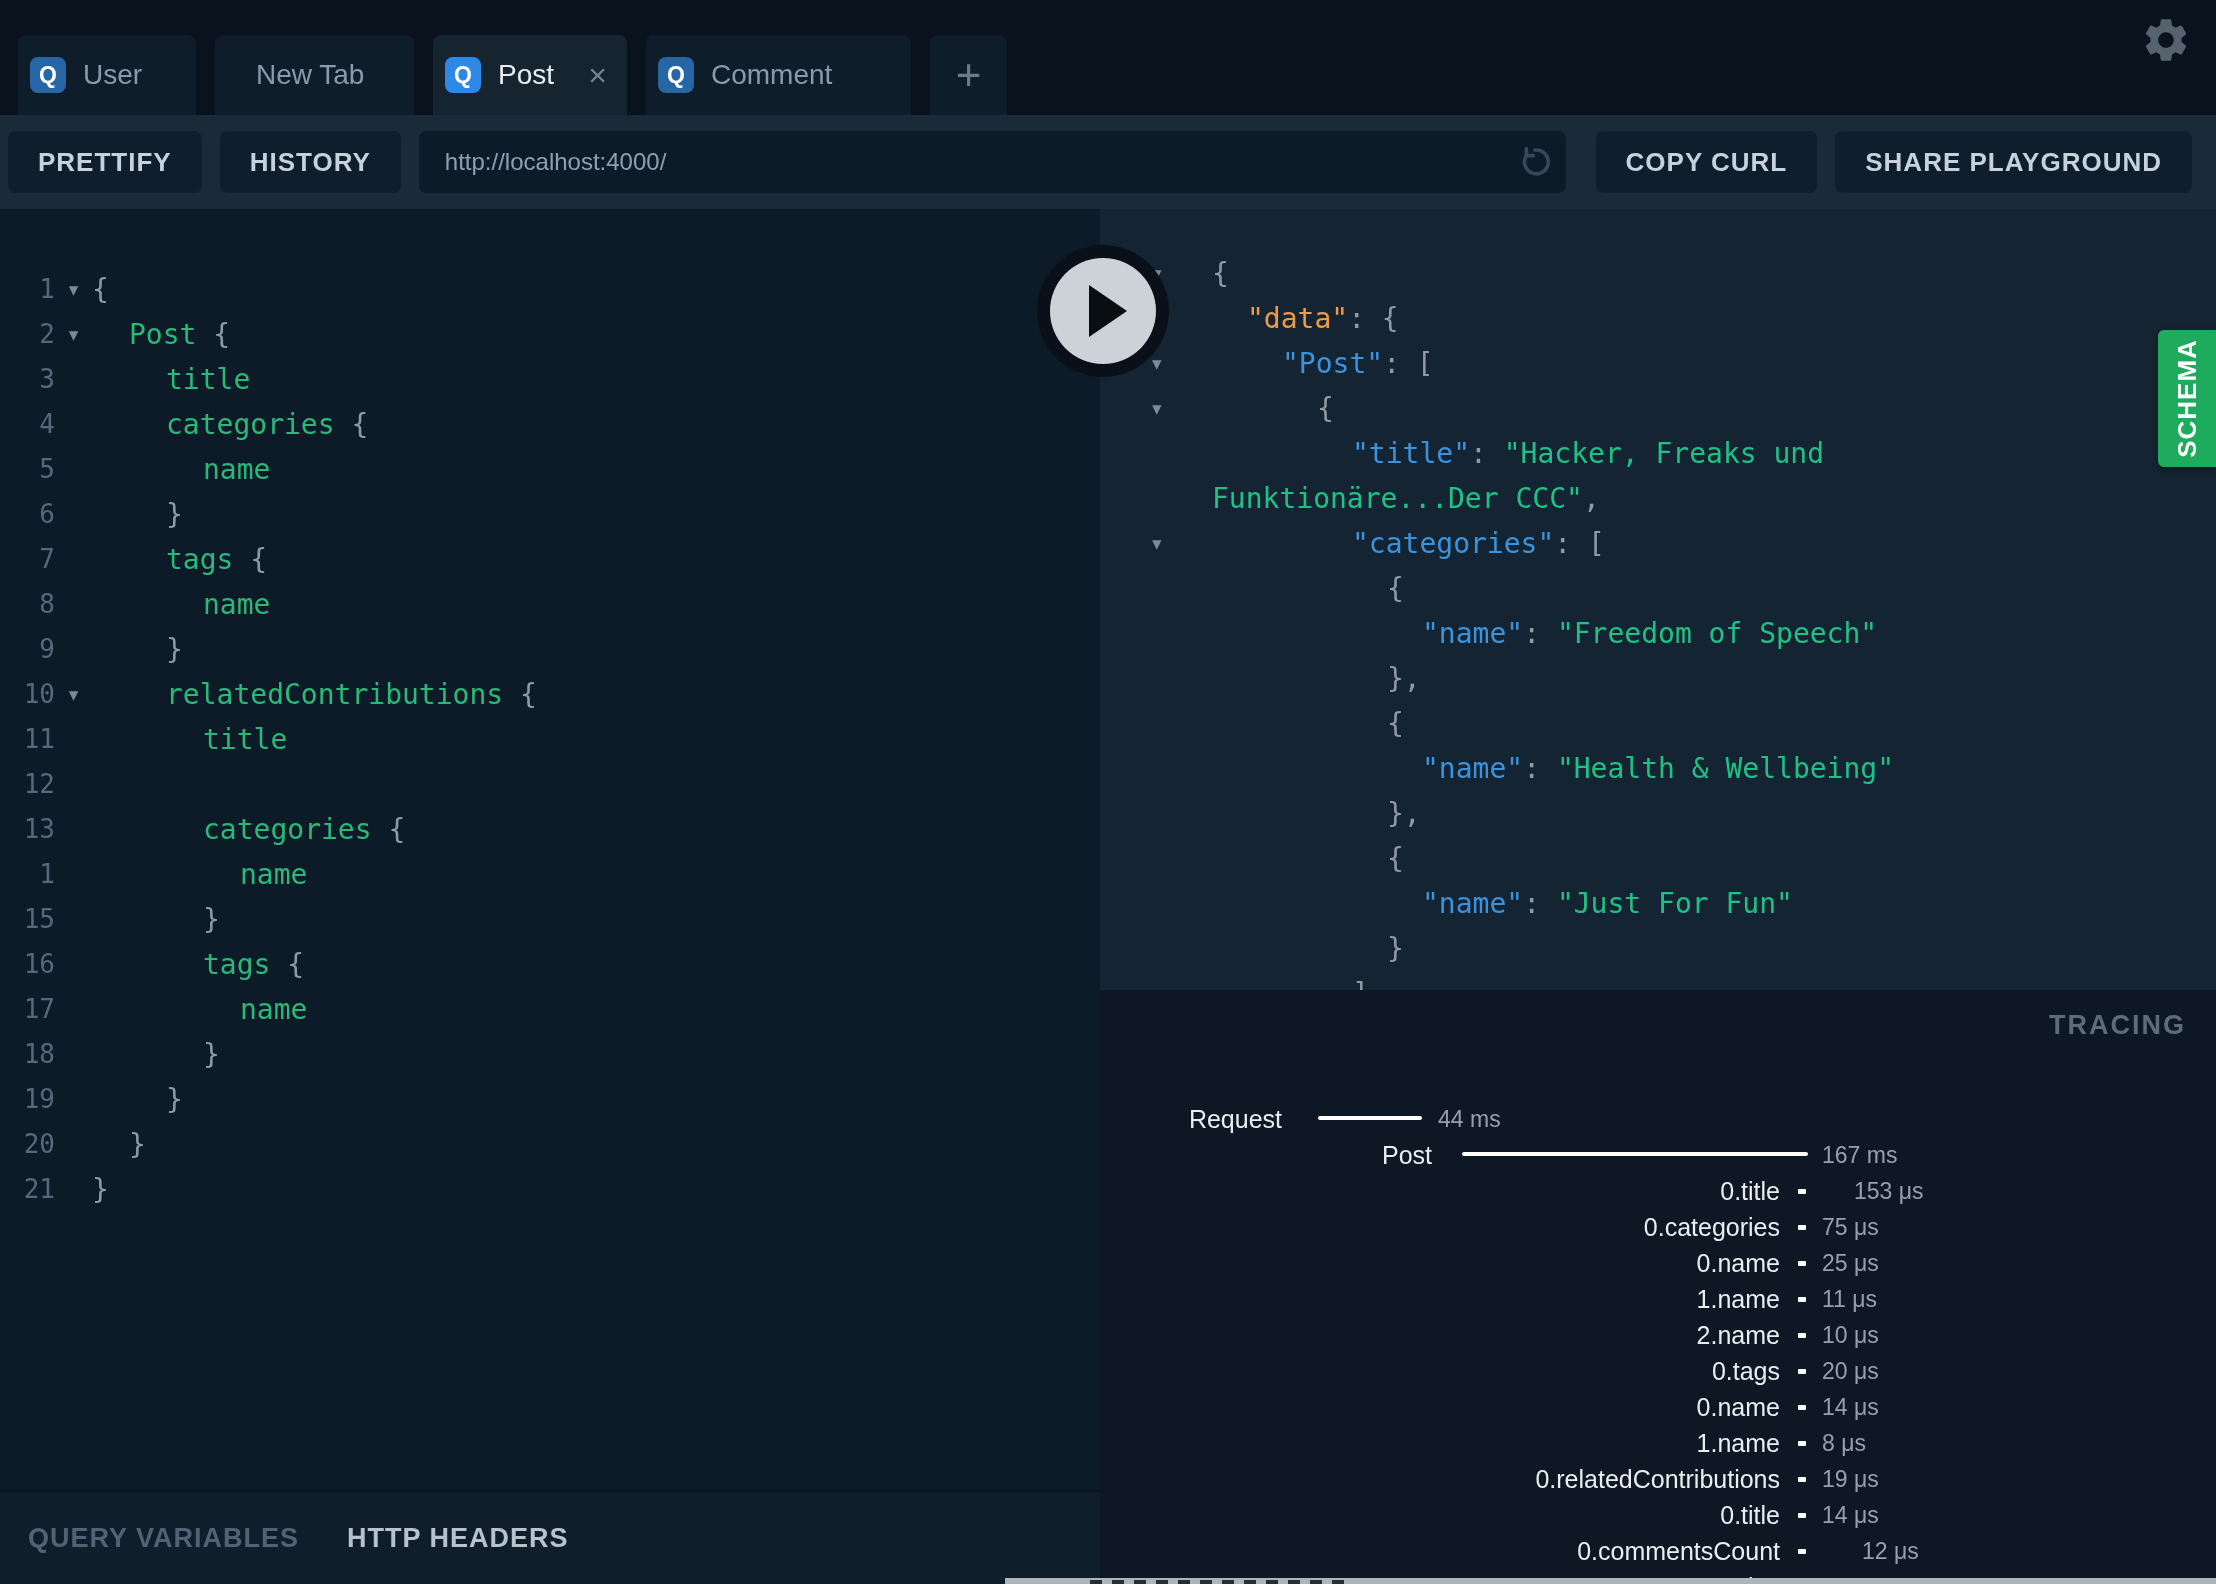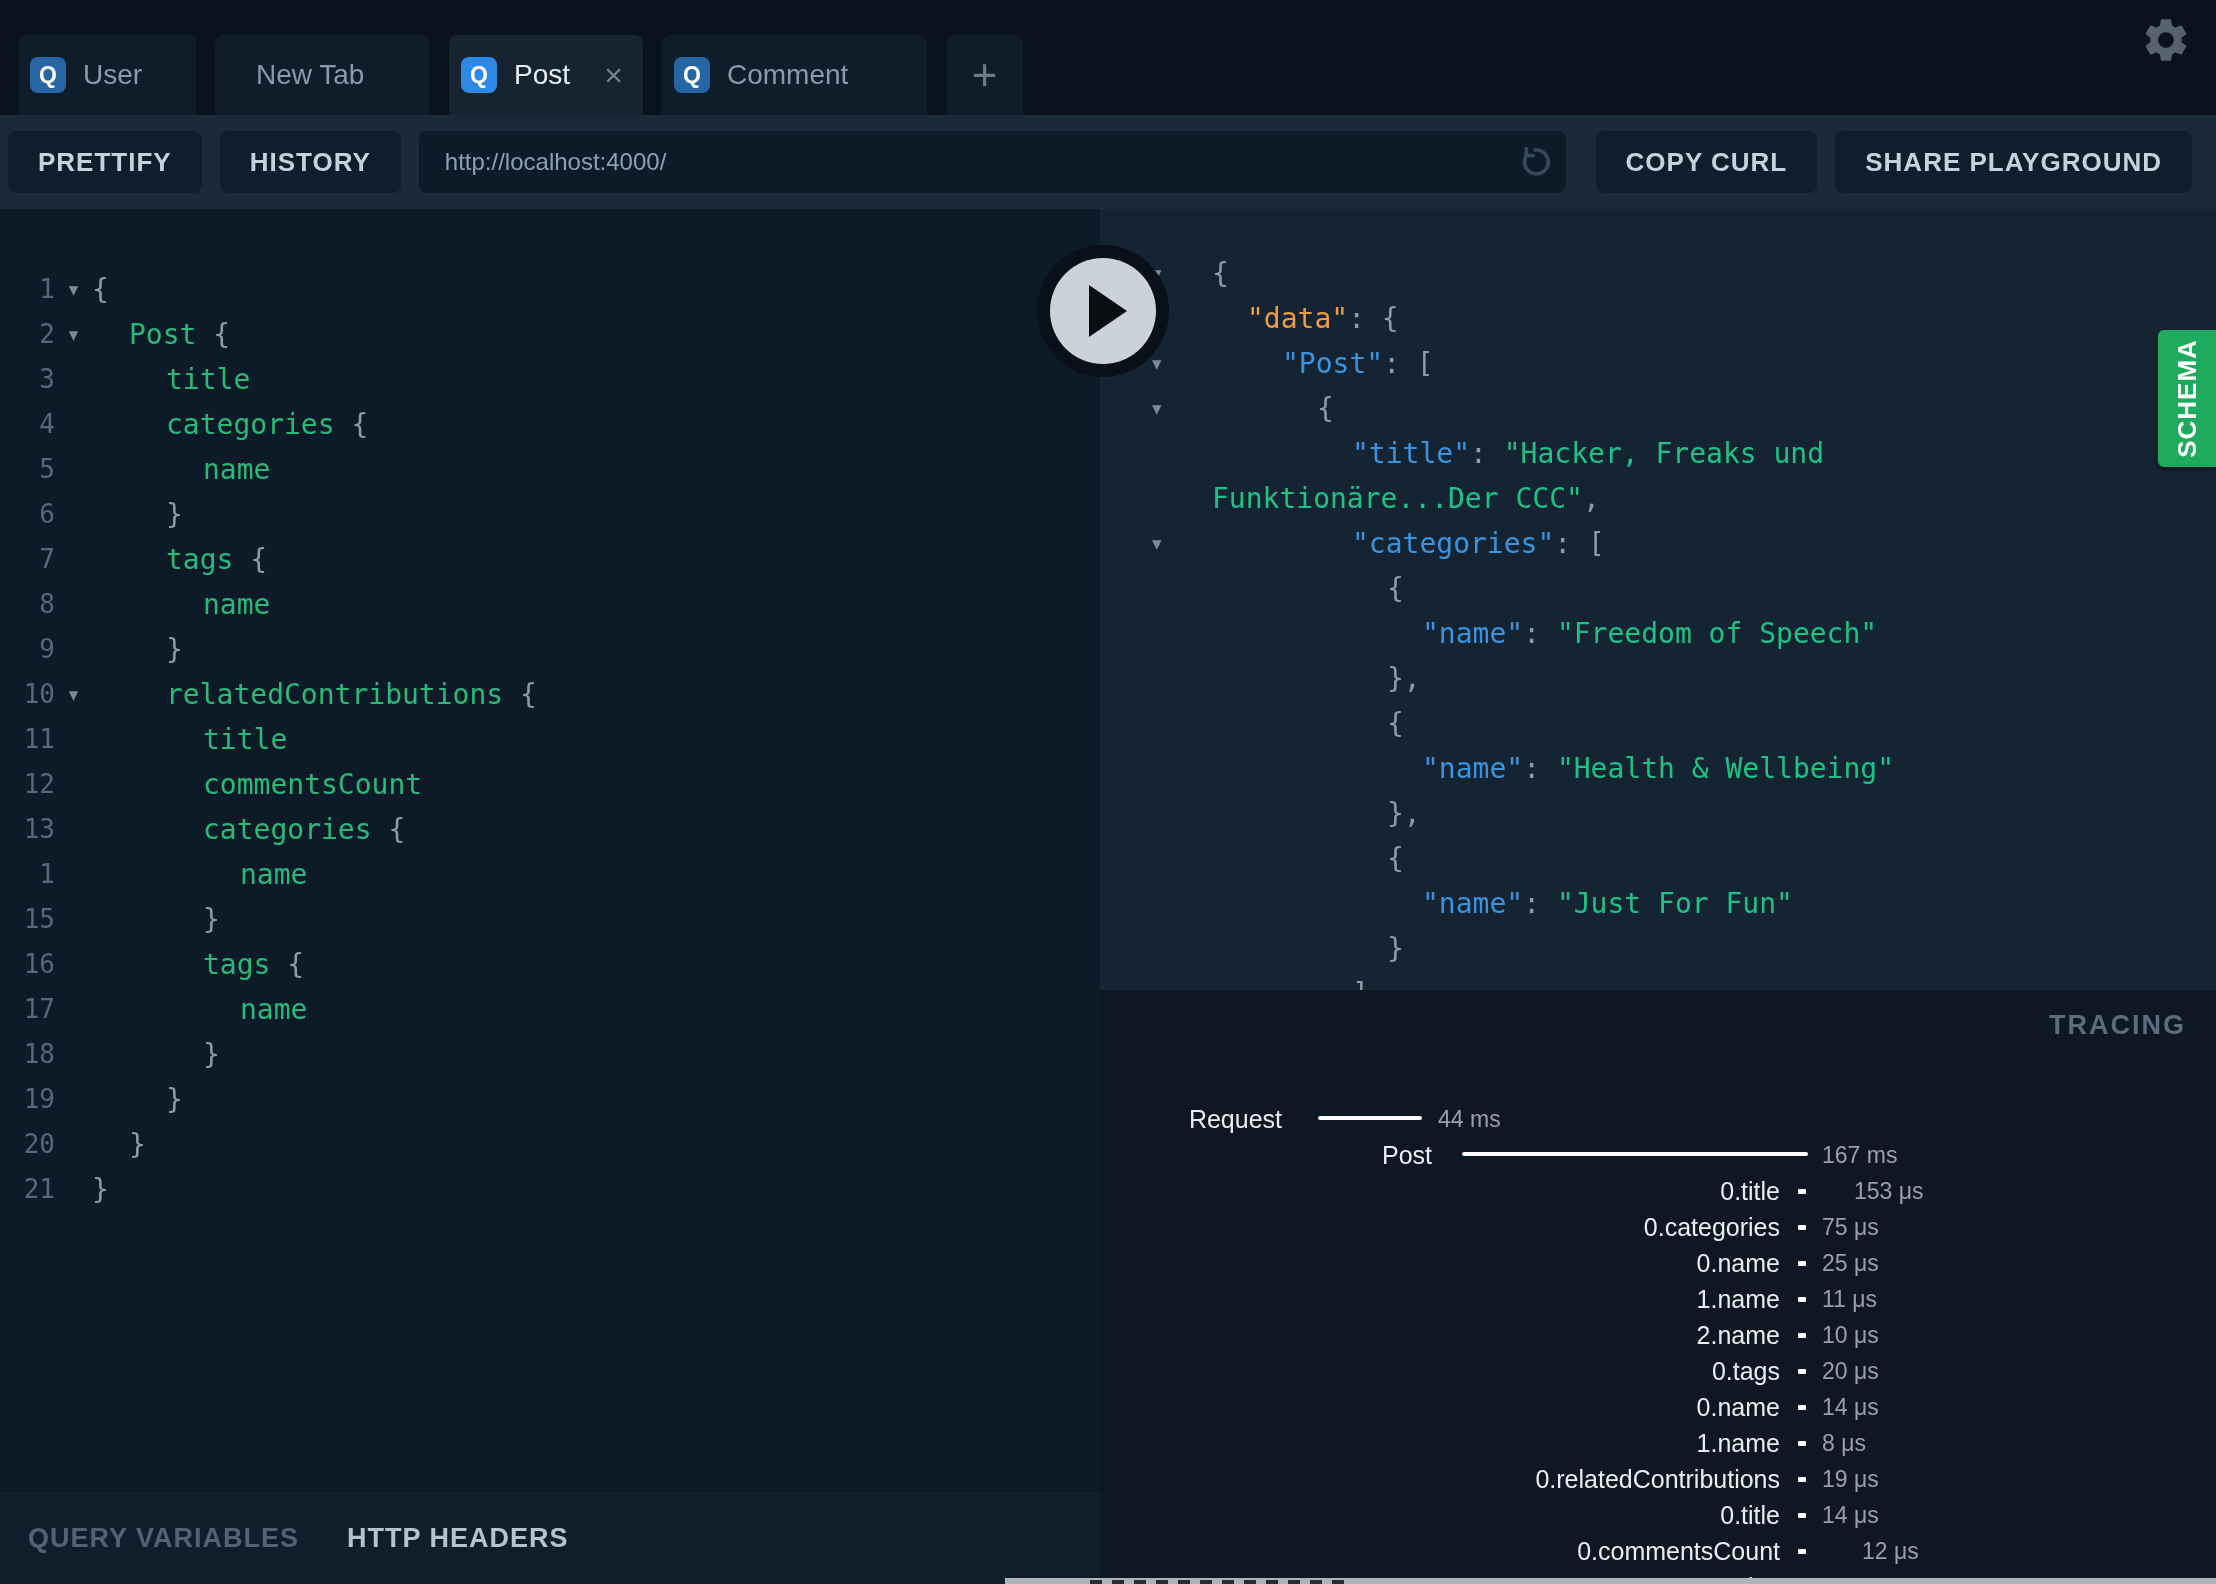--- a/index.html
+++ b/index.html
@@ -96,21 +96,21 @@
 <body>
 
 <div class="app">
 
   <div class="topbar">
     <div class="tabs">
       <div class="tab" style="width:178px">
         <span class="qbadge">Q</span>
         <span>User</span>
       </div>
-      <div class="tab no-badge" style="width:215px">
+      <div class="tab no-badge" style="width:199px">
         <span>New Tab</span>
       </div>
       <div class="tab active" style="width:194px">
         <span class="qbadge">Q</span>
         <span>Post</span>
         <span class="close">×</span>
       </div>
       <div class="tab" style="width:265px">
         <span class="qbadge">Q</span>
         <span>Comment</span>
@@ -148,21 +148,21 @@
         <div class="cm-line"><span class="ln">2</span><span class="fold">▾</span><span class="code" style="padding-left: 37px;"><span class="tk-f">Post </span><span class="tk-p">{</span></span></div>
         <div class="cm-line"><span class="ln">3</span><span class="fold"></span><span class="code" style="padding-left: 74px;"><span class="tk-f">title</span></span></div>
         <div class="cm-line"><span class="ln">4</span><span class="fold"></span><span class="code" style="padding-left: 74px;"><span class="tk-f">categories </span><span class="tk-p">{</span></span></div>
         <div class="cm-line"><span class="ln">5</span><span class="fold"></span><span class="code" style="padding-left: 111px;"><span class="tk-f">name</span></span></div>
         <div class="cm-line"><span class="ln">6</span><span class="fold"></span><span class="code" style="padding-left: 74px;"><span class="tk-p">}</span></span></div>
         <div class="cm-line"><span class="ln">7</span><span class="fold"></span><span class="code" style="padding-left: 74px;"><span class="tk-f">tags </span><span class="tk-p">{</span></span></div>
         <div class="cm-line"><span class="ln">8</span><span class="fold"></span><span class="code" style="padding-left: 111px;"><span class="tk-f">name</span></span></div>
         <div class="cm-line"><span class="ln">9</span><span class="fold"></span><span class="code" style="padding-left: 74px;"><span class="tk-p">}</span></span></div>
         <div class="cm-line"><span class="ln">10</span><span class="fold">▾</span><span class="code" style="padding-left: 74px;"><span class="tk-f">relatedContributions </span><span class="tk-p">{</span></span></div>
         <div class="cm-line"><span class="ln">11</span><span class="fold"></span><span class="code" style="padding-left: 111px;"><span class="tk-f">title</span></span></div>
-        <div class="cm-line"><span class="ln">12</span><span class="fold"></span><span class="code" style="padding-left: 111px;"><span class="tk-f">commentsCount</span></span></div>
+        <div class="cm-line"><span class="ln">12</span><span class="fold"></span></div>
         <div class="cm-line"><span class="ln">13</span><span class="fold"></span><span class="code" style="padding-left: 111px;"><span class="tk-f">categories </span><span class="tk-p">{</span></span></div>
         <div class="cm-line"><span class="ln">1</span><span class="fold"></span><span class="code" style="padding-left: 148px;"><span class="tk-f">name</span></span></div>
         <div class="cm-line"><span class="ln">15</span><span class="fold"></span><span class="code" style="padding-left: 111px;"><span class="tk-p">}</span></span></div>
         <div class="cm-line"><span class="ln">16</span><span class="fold"></span><span class="code" style="padding-left: 111px;"><span class="tk-f">tags </span><span class="tk-p">{</span></span></div>
         <div class="cm-line"><span class="ln">17</span><span class="fold"></span><span class="code" style="padding-left: 148px;"><span class="tk-f">name</span></span></div>
         <div class="cm-line"><span class="ln">18</span><span class="fold"></span><span class="code" style="padding-left: 111px;"><span class="tk-p">}</span></span></div>
         <div class="cm-line"><span class="ln">19</span><span class="fold"></span><span class="code" style="padding-left: 74px;"><span class="tk-p">}</span></span></div>
         <div class="cm-line"><span class="ln">20</span><span class="fold"></span><span class="code" style="padding-left: 37px;"><span class="tk-p">}</span></span></div>
         <div class="cm-line"><span class="ln">21</span><span class="fold"></span><span class="code" style="padding-left: 0px;"><span class="tk-p">}</span></span></div>
       </div>

